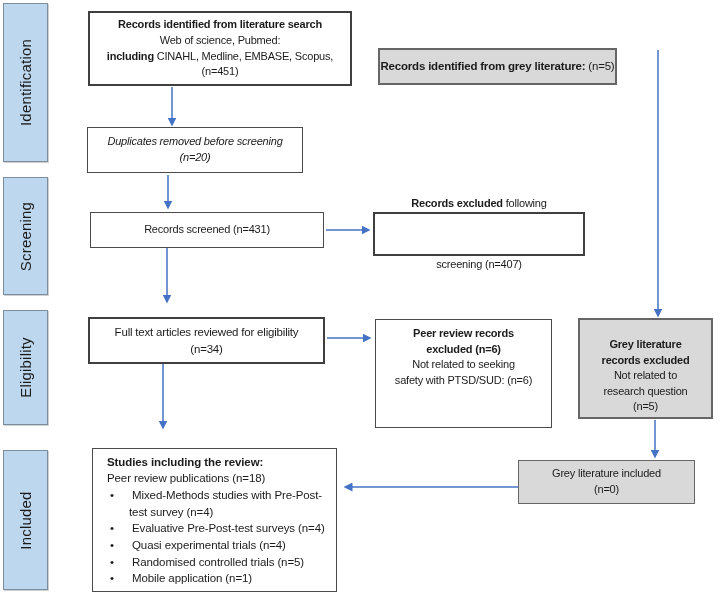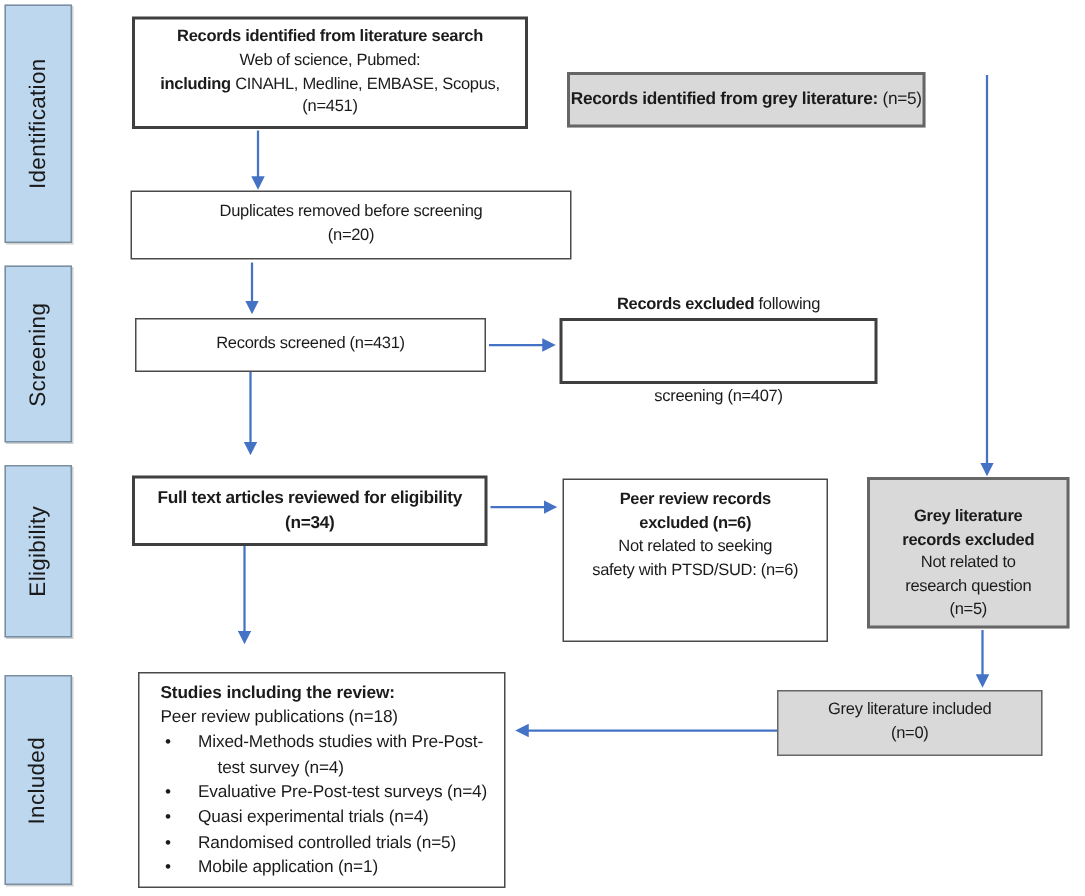--- a/index.html
+++ b/index.html
@@ -31,36 +31,36 @@
     padding:2px;
   }
   .box .line{white-space:nowrap;}
   .b{font-weight:bold;}
   .thick{border-width:2px;border-color:#3f3f3f;}
   .grey{background:#D9D9D9;border-color:#666666;}
   .small{font-size:11.5px;}
   .top-align{justify-content:flex-start;padding-top:6px;}
   #box-lit-search{left:88px;top:11px;width:264px;height:75px;}
   #box-grey-lit{left:378px;top:12px;width:239px;height:37px;margin-top:36px;}
-  #box-duplicates{left:87px;top:127px;width:294px;height:46px;}
+  #box-duplicates{left:87px;top:127px;width:216px;height:46px;font-style:italic;}
   #box-screened{left:90px;top:212px;width:234px;height:36px;}
   #box-rec-excluded{left:373px;top:212px;width:212px;height:44px;gap:45px;}
-  #box-fulltext{left:88px;top:317px;width:237px;height:47px;font-weight:bold;}
+  #box-fulltext{left:88px;top:317px;width:237px;height:47px;}
   #box-peer-excluded{left:375px;top:319px;width:177px;height:109px;}
   #box-greylit-excluded{left:578px;top:318px;width:135px;height:101px;justify-content:flex-end;}
   #box-greylit-included{left:518px;top:460px;width:177px;height:44px;}
   #box-studies{
     left:92px;top:448px;width:245px;height:144px;
     justify-content:flex-end;align-items:flex-start;text-align:left;
     padding:8px 4px 4px 14px;line-height:1.45;letter-spacing:-0.1px;
   }
   #box-studies .line{display:block;}
   #box-studies .line.bullet{display:flex;}
   #box-studies .dot{width:22px;flex:0 0 22px;text-align:left;padding-left:3px;}
-  #box-studies .line.cont{margin-left:38px;}
+  #box-studies .line.cont{margin-left:22px;}
   
   #arrows{position:absolute;left:0;top:0;pointer-events:none;}
 </style>
 </head>
 <body>
 
 <div id="canvas">
 
   <div class="stage" id="stage-identification">
     <span>Identification</span>

